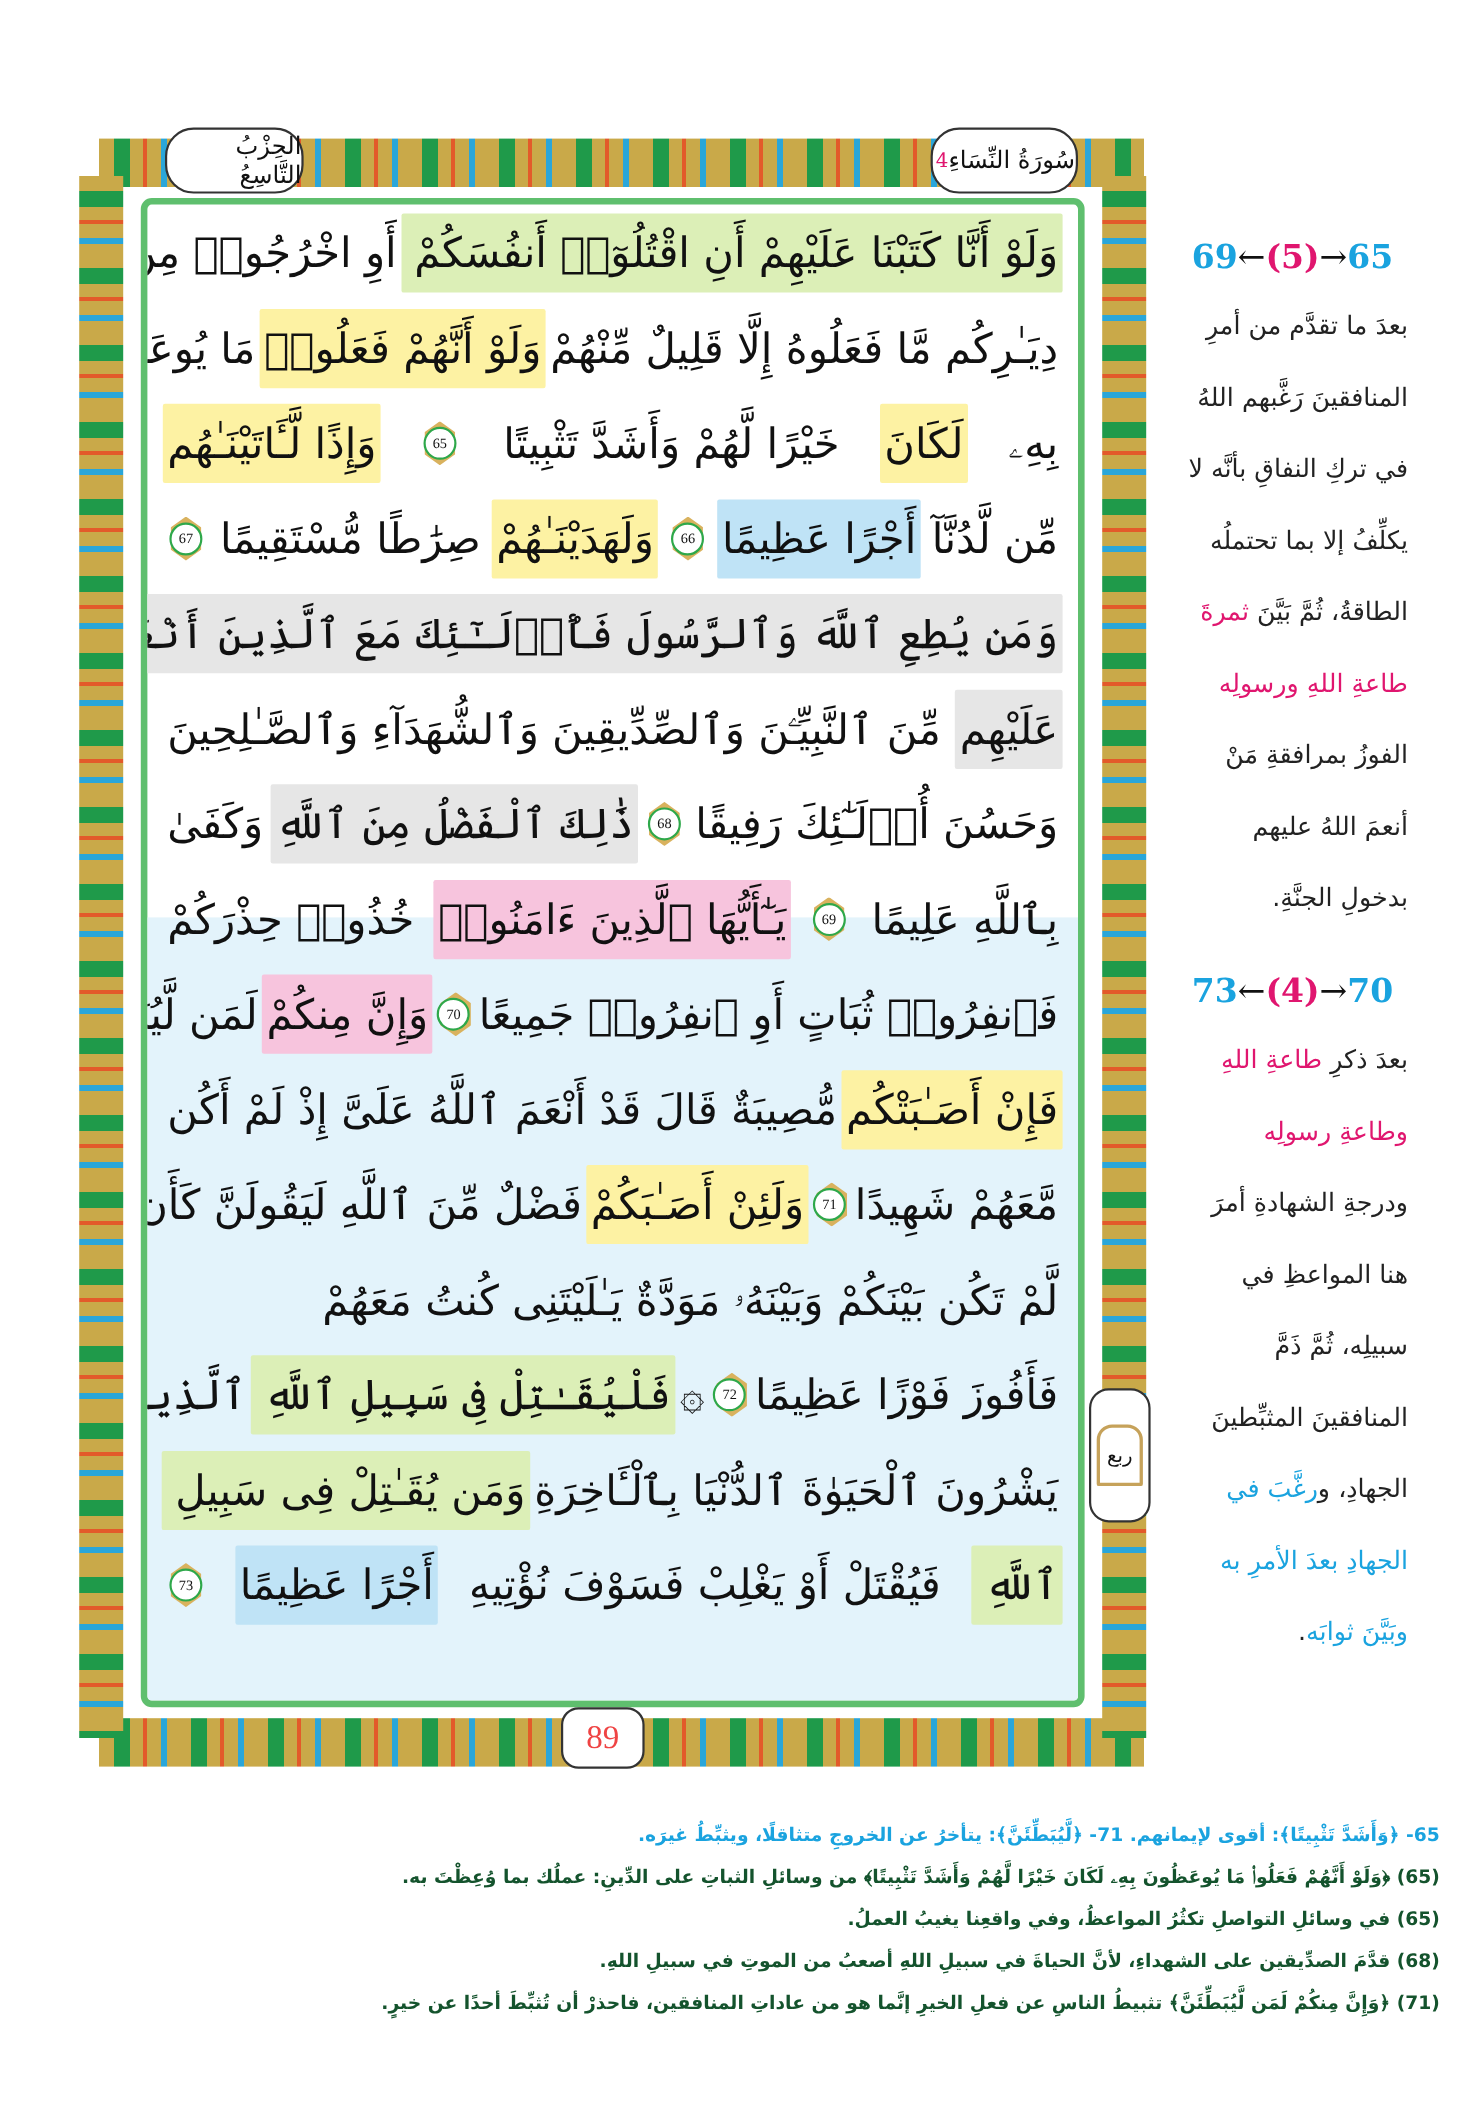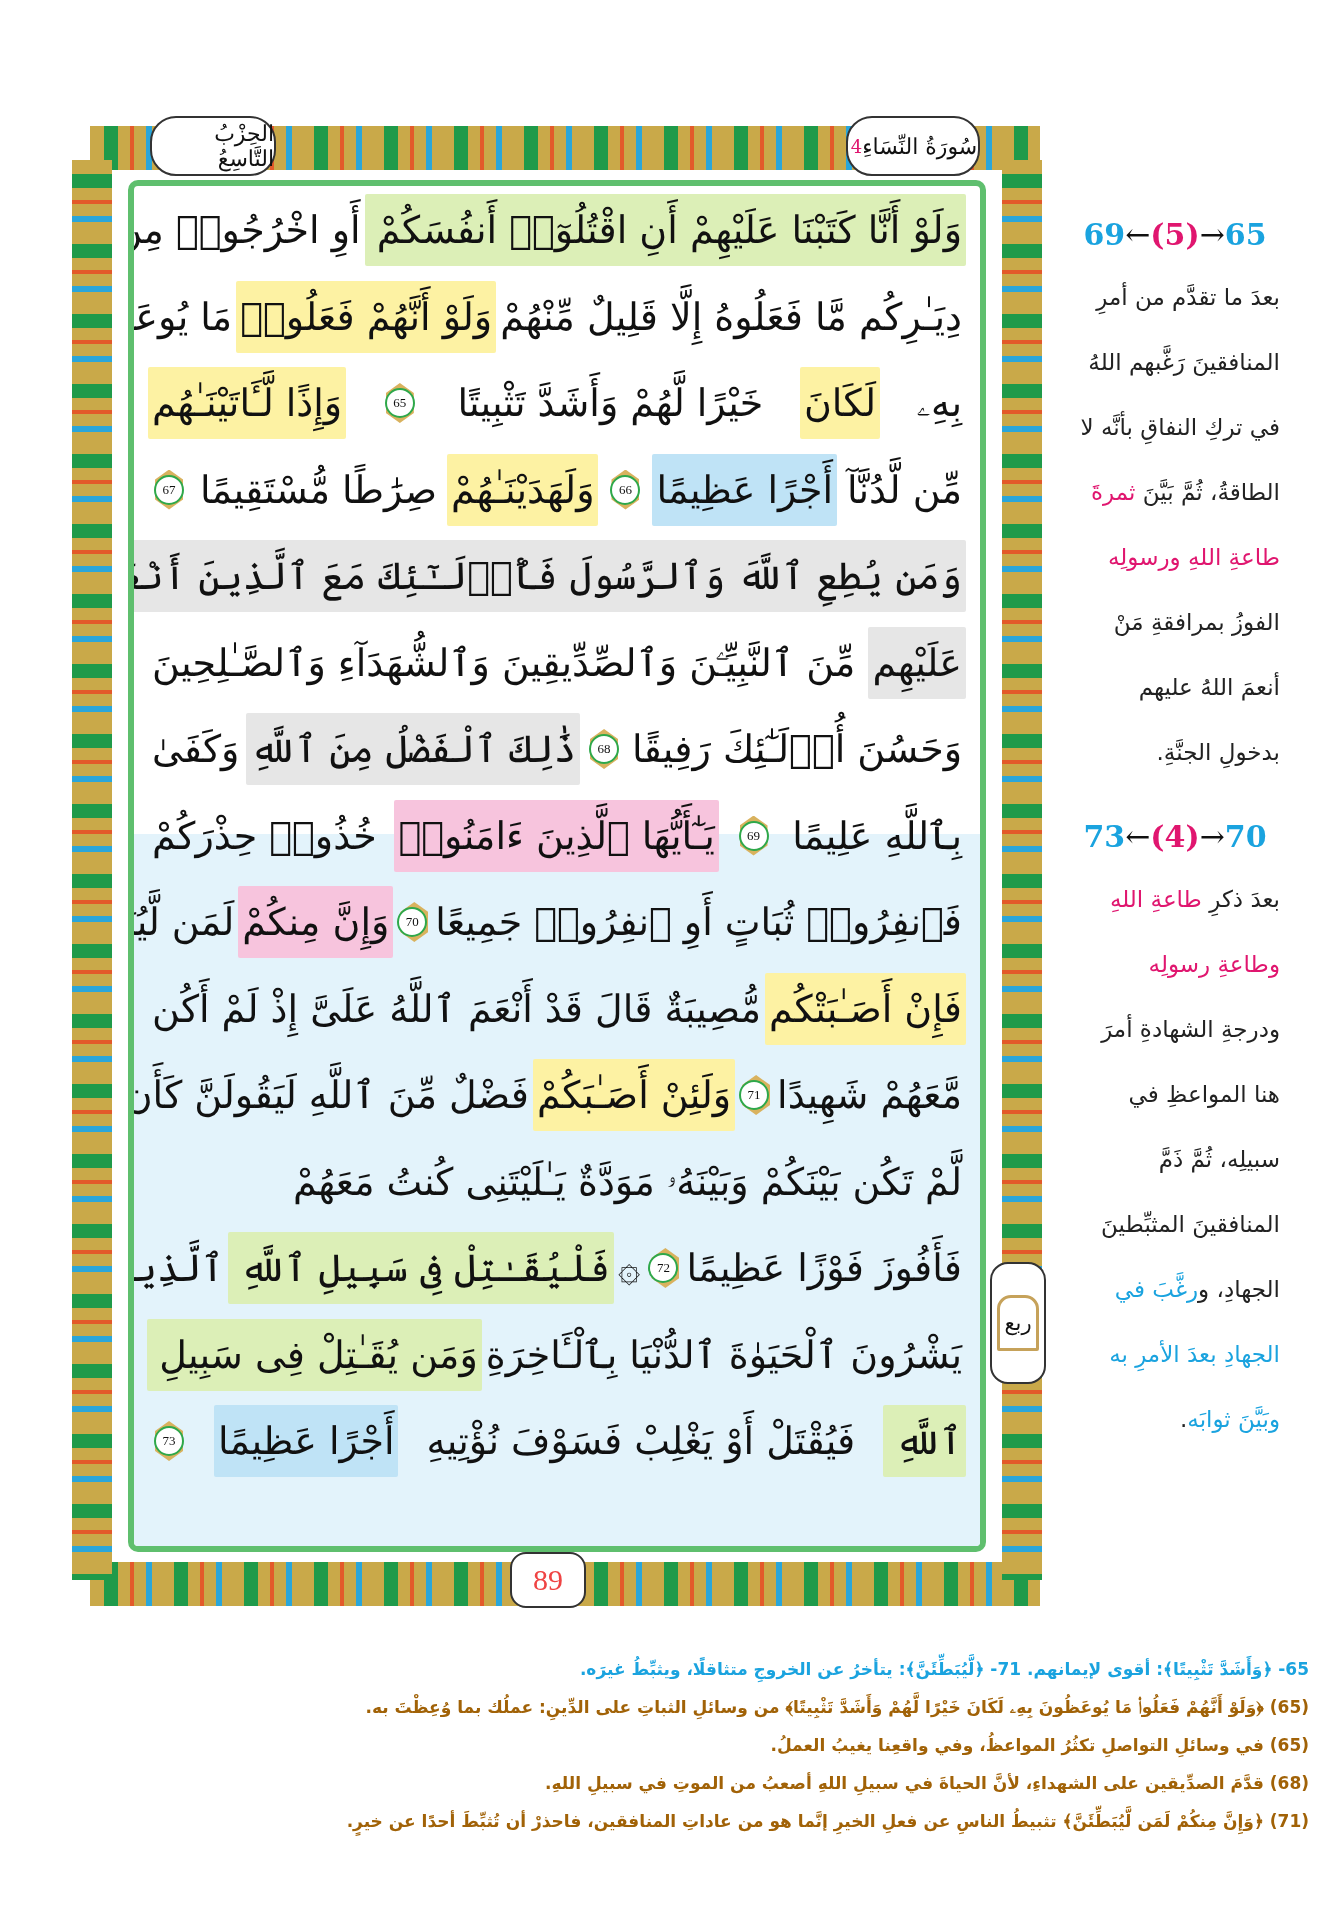--- a/index.html
+++ b/index.html
@@ -7,41 +7,41 @@
   .side-strip{position:absolute;width:40px;top:160px;height:1420px;
     background:repeating-linear-gradient(180deg,#c9a949 0 14px,#1f9a4a 14px 28px,#c9a949 28px 40px,#e35a2a 40px 44px,#c9a949 44px 56px,#2aa6d9 56px 62px,#c9a949 62px 70px);}
   .top-strip{position:absolute;height:44px;left:90px;width:950px;
     background:repeating-linear-gradient(90deg,#c9a949 0 14px,#1f9a4a 14px 28px,#c9a949 28px 40px,#e35a2a 40px 44px,#c9a949 44px 56px,#2aa6d9 56px 62px,#c9a949 62px 70px);}
   .inner{position:absolute;left:128px;top:180px;width:858px;height:1372px;border:6px solid #5fbf6e;border-radius:10px;background:#fff;box-sizing:border-box;overflow:hidden;}
   .blue-zone{position:absolute;left:0;right:0;top:648px;bottom:0;background:#e3f3fb;}
   .header-pill{position:absolute;top:116px;height:56px;background:#fff;border:2px solid #333;border-radius:26px;display:flex;align-items:center;justify-content:center;font-family:"DejaVu Serif",serif;font-size:22px;color:#111;direction:rtl;}
   .header-pill .num{color:#e0166f;font-size:18px;margin-left:2px;}
   .page-num{position:absolute;left:510px;top:1552px;width:72px;height:52px;background:#fff;border:2px solid #333;border-radius:16px;display:flex;align-items:center;justify-content:center;font-family:"Liberation Serif",serif;font-size:30px;color:#ef4444;}
   .rub{position:absolute;left:990px;top:1262px;width:52px;height:118px;background:#fff;border:2px solid #333;border-radius:18px;display:flex;align-items:center;justify-content:center;}
-  .rub .inner-arch{width:36px;height:50px;border:3px solid #c6a25a;border-radius:14px 14px 2px 2px;display:flex;align-items:center;justify-content:center;font-family:"DejaVu Serif",serif;font-size:21px;color:#111;text-align:right;}
+  .rub .inner-arch{width:36px;height:50px;border:3px solid #c6a25a;border-radius:14px 14px 2px 2px;display:flex;align-items:center;justify-content:center;font-family:"DejaVu Serif",serif;font-size:18px;color:#111;text-align:right;}
   .lines{position:absolute;left:0;right:0;top:0;}
   .qline{position:absolute;left:14px;right:14px;height:72px;direction:rtl;display:flex;align-items:center;font-family:"DejaVu Serif",serif;font-size:38px;line-height:72px;color:#111;white-space:nowrap;justify-content:space-between;}
   .seg{padding:0 4px;border-radius:2px;}
   .hl-green{background:#dcefb7;padding-left:12px;}
   .hl-yellow{background:#fdf2a3;}
   .hl-blue{background:#bfe3f6;}
   .hl-gray{background:#e6e6e6;}
   .hl-pink{background:#f7c4dd;}
   .ayah{display:inline-flex;align-items:center;justify-content:center;width:34px;height:44px;margin:0 4px;position:relative;}
   .ayah::before{content:"";position:absolute;left:3px;top:2px;width:28px;height:40px;background:#d9b25e;transform:rotate(0deg);clip-path:polygon(50% 0,100% 25%,100% 75%,50% 100%,0 75%,0 25%);}
   .ayah span{position:relative;width:26px;height:26px;border-radius:50%;border:2px solid #2ea84a;background:#fff;font-family:"Liberation Serif",serif;font-size:13px;color:#111;display:flex;align-items:center;justify-content:center;direction:ltr;}
   .sidebar{position:absolute;left:1040px;top:205px;width:270px;direction:rtl;text-align:right;font-family:"DejaVu Sans",sans-serif;}
   .range{font-family:"DejaVu Serif",serif;font-weight:bold;font-size:30px;color:#1aa3df;direction:ltr;text-align:center;height:60px;line-height:60px;margin-right:0;}
   .range .mid{color:#e0166f;}
   .range .arrow{color:#111;font-weight:normal;}
   .sline{font-size:23px;line-height:65px;height:65px;color:#222;white-space:nowrap;padding-right:30px;}
   .pink{color:#e0166f;}
   .cyan{color:#1aa3df;}
   .notes{position:absolute;left:60px;right:30px;top:1650px;direction:rtl;text-align:right;font-family:"DejaVu Sans",sans-serif;font-weight:bold;}
-  .note{font-size:17px;line-height:38px;height:38px;white-space:nowrap;color:#a16207;}
+  .note{font-size:17px;line-height:38px;height:38px;white-space:nowrap;color:#14532d;}
   .note.blue{color:#1aa3df;}
 </style>
 </head>
 <body>
 
 <div class="top-strip" style="top:126px;"></div>
 <div class="top-strip" style="top:1562px;"></div>
 <div class="side-strip" style="left:72px;"></div>
 <div class="side-strip" style="left:1002px;"></div>
 
@@ -164,20 +164,21 @@
 
 <div class="page-num">
   <span>89</span>
 </div>
 
 <div class="sidebar" id="sidebar">
     <div class="range"><span>69</span><span class="arrow">←</span><span class="mid">(5)</span><span class="arrow">→</span><span>65</span></div>
     <div class="sline"><span>بعدَ ما تقدَّم من أمرِ</span></div>
     <div class="sline"><span>المنافقينَ رَغَّبهم اللهُ</span></div>
     <div class="sline"><span>في تركِ النفاقِ بأنَّه لا</span></div>
+    <div class="sline"><span>يكلِّفُ إلا بما تحتملُه</span></div>
     <div class="sline"><span>الطاقةُ، ثُمَّ بَيَّنَ </span><span class="pink">ثمرةَ</span></div>
     <div class="sline"><span class="pink">طاعةِ اللهِ ورسولِه</span></div>
     <div class="sline"><span>الفوزُ بمرافقةِ مَنْ</span></div>
     <div class="sline"><span>أنعمَ اللهُ عليهم</span></div>
     <div class="sline"><span>بدخولِ الجنَّةِ.</span></div>
     <div style="height: 22px;"></div>
     <div class="range"><span>73</span><span class="arrow">←</span><span class="mid">(4)</span><span class="arrow">→</span><span>70</span></div>
     <div class="sline"><span>بعدَ ذكرِ </span><span class="pink">طاعةِ اللهِ</span></div>
     <div class="sline"><span class="pink">وطاعةِ رسولِه</span></div>
     <div class="sline"><span>ودرجةِ الشهادةِ أمرَ</span></div>

